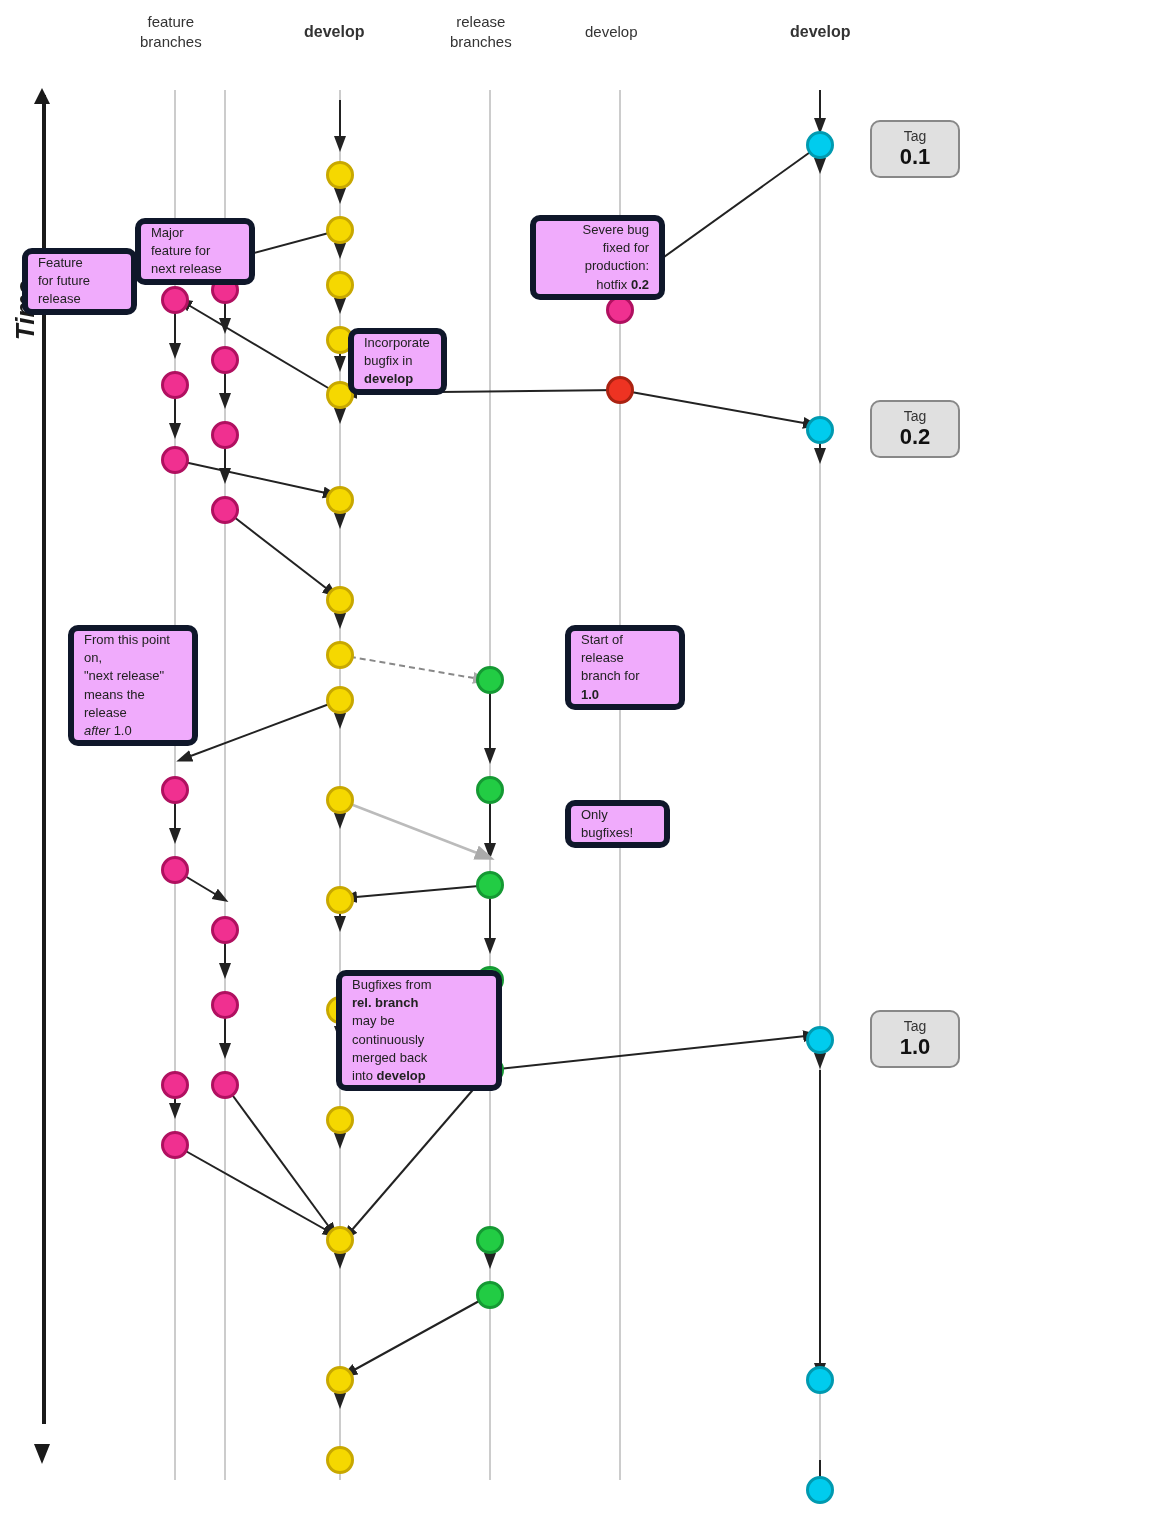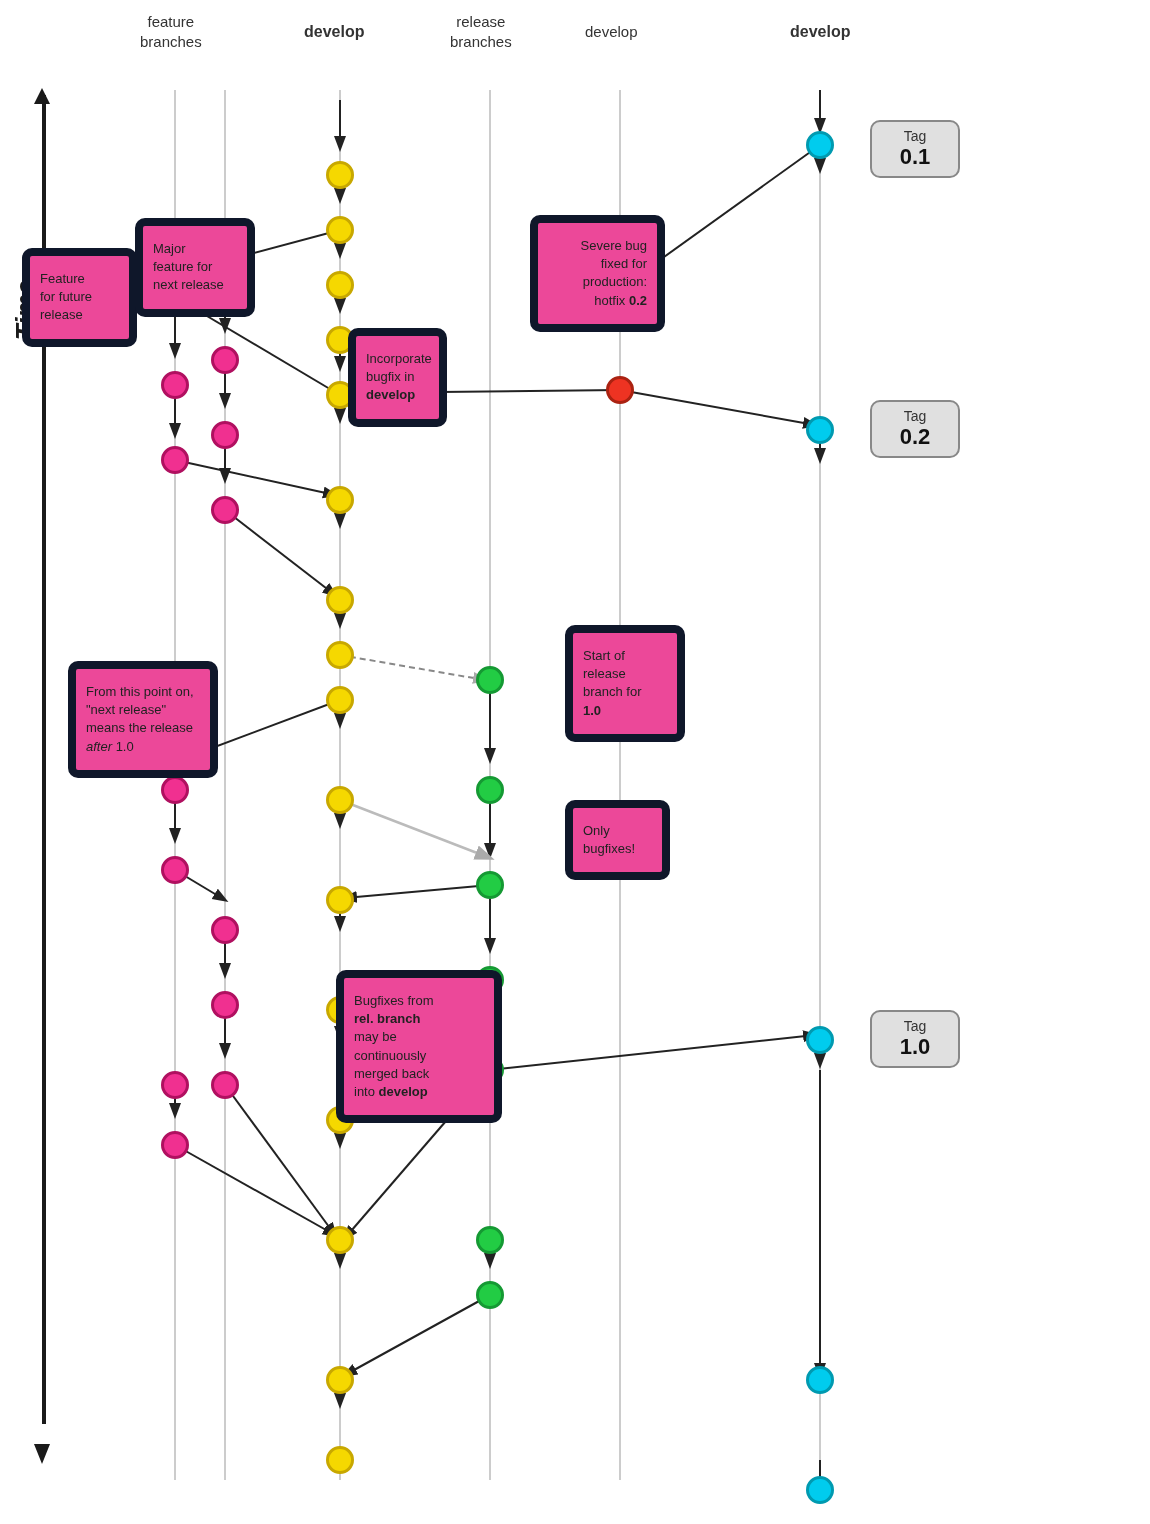--- a/index.html
+++ b/index.html
@@ -79,24 +79,24 @@
     }
     .node.yellow { background: #f5d800; border-color: #c8a800; }
     .node.pink   { background: #f03090; border-color: #b01060; }
     .node.green  { background: #22cc44; border-color: #159933; }
     .node.cyan   { background: #00ccee; border-color: #009ab0; }
     .node.red    { background: #ee3322; border-color: #aa2211; }
 
     
     .callout {
       position: absolute;
-      background: #ec4899;
-      border: 8px solid #0f172a;
+      background: #f0abfc;
+      border: 6px solid #0f172a;
       border-radius: 10px;
-      padding: 14px 10px;
+      padding: 0 10px;
       font-size: 13px;
       color: #222;
       line-height: 1.4;
       z-index: 20;
     }
     .callout b { font-weight: bold; }
     .callout i { font-style: italic; }
 
     
     .tag-box {
@@ -322,21 +322,21 @@
   </div>
   <div class="callout" style="left:135px; top:218px; width:120px;">
     Major<br>feature for<br>next release
   </div>
   <div class="callout" style="left:530px; top:215px; width:135px;text-align:right;">
     Severe bug<br>fixed for<br>production:<br>hotfix <b>0.2</b>
   </div>
   <div class="callout" style="left:348px; top:328px; width:99px;">
     Incorporate<br>bugfix in<br><b>develop</b>
   </div>
-  <div class="callout" style="left:68px; top:625px; width:150px;margin-top:36px;">
+  <div class="callout" style="left:68px; top:625px; width:130px;">
     From this point on,<br>"next release"<br>means the release<br><i>after</i> 1.0
   </div>
   <div class="callout" style="left:565px; top:625px; width:120px;">
     Start of<br>release<br>branch for<br><b>1.0</b>
   </div>
   <div class="callout" style="left:565px; top:800px; width:105px;">
     Only<br>bugfixes!
   </div>
   <div class="callout" style="left:336px; top:970px; width:166px;">
     Bugfixes from<br><b>rel. branch</b><br>may be<br>continuously<br>merged back<br>into <b>develop</b>

